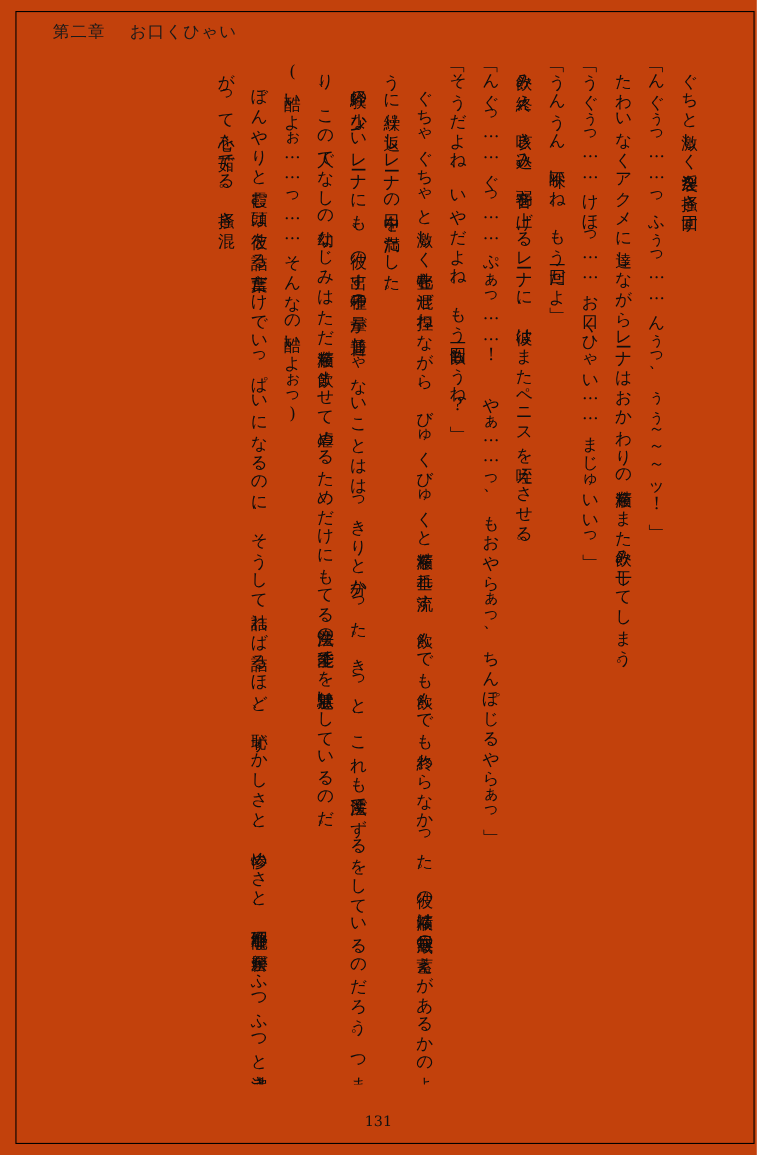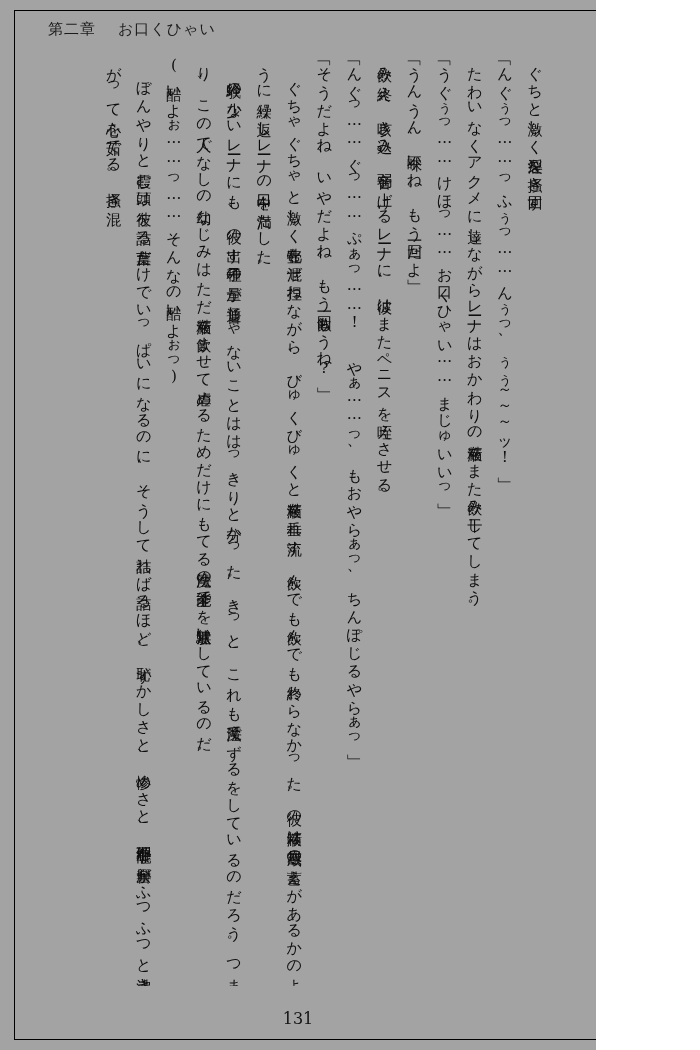--- a/index.html
+++ b/index.html
@@ -2,23 +2,23 @@
 <html><head>
 <meta charset="utf-8">
 <style>
   html, body {
     margin: 0;
     padding: 0;
     background: #ffffff;
   }
   .page {
     position: relative;
-    width: 596px;
+    width: 688px;
     height: 1050px;
-    background: #a3a3a3;
+    background: #c2410c;
     overflow: hidden;
     font-family: "DejaVu Serif", "Liberation Serif", serif;
     color: #111111;
     box-sizing: border-box;
   }
   .page-border {
     position: absolute;
     left: 14px;
     top: 10px;
     width: 672px;
@@ -68,21 +68,21 @@
   }
   .body-text p.indent {
     text-indent: 1em;
   }
   .page-number {
     position: absolute;
     left: 0;
     right: 0;
     bottom: 22px;
     text-align: center;
-    font-size: 16px;
+    font-size: 13px;
     font-family: "DejaVu Serif", "Liberation Serif", serif;
     color: #111111;
   }
 </style>
 </head>
 <body>
 
 <div class="page">
 
   <div class="page-border"></div>

